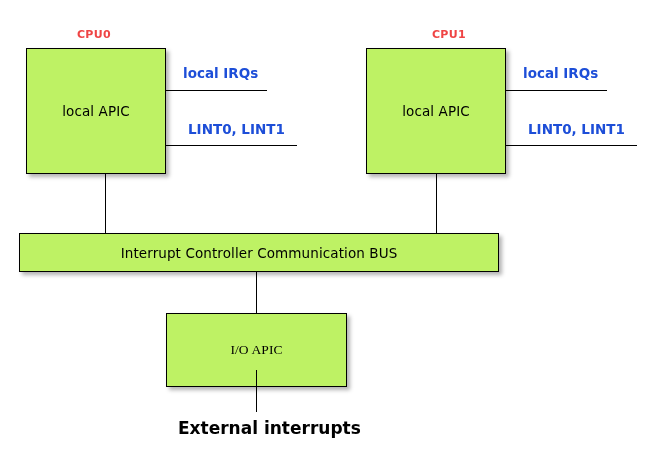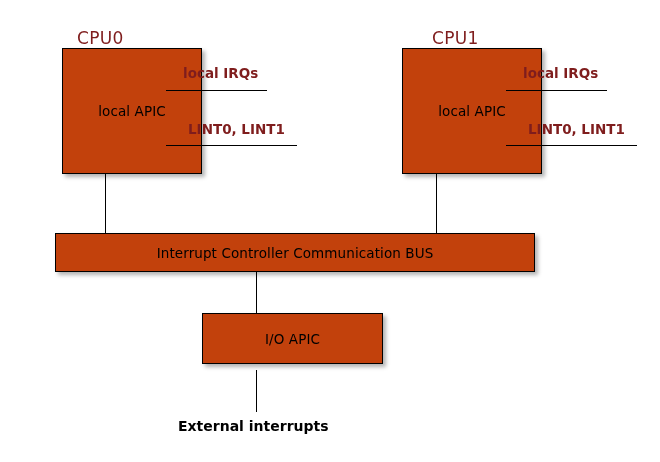--- a/index.html
+++ b/index.html
@@ -12,53 +12,52 @@
   }
   #canvas {
     position: relative;
     width: 660px;
     height: 462px;
     background: #ffffff;
     overflow: hidden;
   }
   .node-box {
     position: absolute;
-    background: #c2410c;
+    background: #bef264;
     border: 1.6px solid #000000;
     box-sizing: border-box;
     box-shadow: 3px 3px 4px rgba(0,0,0,0.30);
     display: flex;
     align-items: center;
     justify-content: center;
-    margin-left: 36px;
   }
   .node-label {
     font-size: 13.5px;
     color: #000000;
     white-space: nowrap;
     letter-spacing: 0.1px;
   }
   .cap-label {
     position: absolute;
-    font-size: 17px;
-    font-weight: normal;
-    color: #7f1d1d;
+    font-size: 11px;
+    font-weight: bold;
+    color: #ef4444;
     white-space: nowrap;
     letter-spacing: 0.3px;
   }
   .edge-label {
     position: absolute;
     font-size: 13.5px;
     font-weight: bold;
-    color: #7f1d1d;
+    color: #1d4ed8;
     white-space: nowrap;
   }
   .leaf-label {
     position: absolute;
-    font-size: 14px;
+    font-size: 17px;
     font-weight: bold;
     color: #000000;
     white-space: nowrap;
   }
   .wire-h {
     position: absolute;
     height: 0;
     border-top: 1.5px solid #000000;
   }
   .wire-v {
@@ -99,21 +98,21 @@
   <div class="edge-label" style="left:528px; top:121px;">LINT0, LINT1</div>
 
   <div class="wire-v" style="left:436px; top:174px; height:59px;"></div>
 
   <div class="node-box" style="left:19px; top:233px; width:480px; height:39px;">
     <span class="node-label">Interrupt Controller Communication BUS</span>
   </div>
 
   <div class="wire-v" style="left:256px; top:272px; height:42px;"></div>
 
-  <div class="node-box" style="left:166px; top:313px; width:181px; height:51px;">
+  <div class="node-box" style="left:166px; top:313px; width:181px; height:74px;font-family:Liberation Serif, serif;">
     <span class="node-label">I/O APIC</span>
   </div>
 
   <div class="wire-v" style="left:256px; top:370px; height:42px;"></div>
 
   <div class="leaf-label" style="left:178px; top:418px;">External interrupts</div>
 
 </div>
 
 </body></html>

